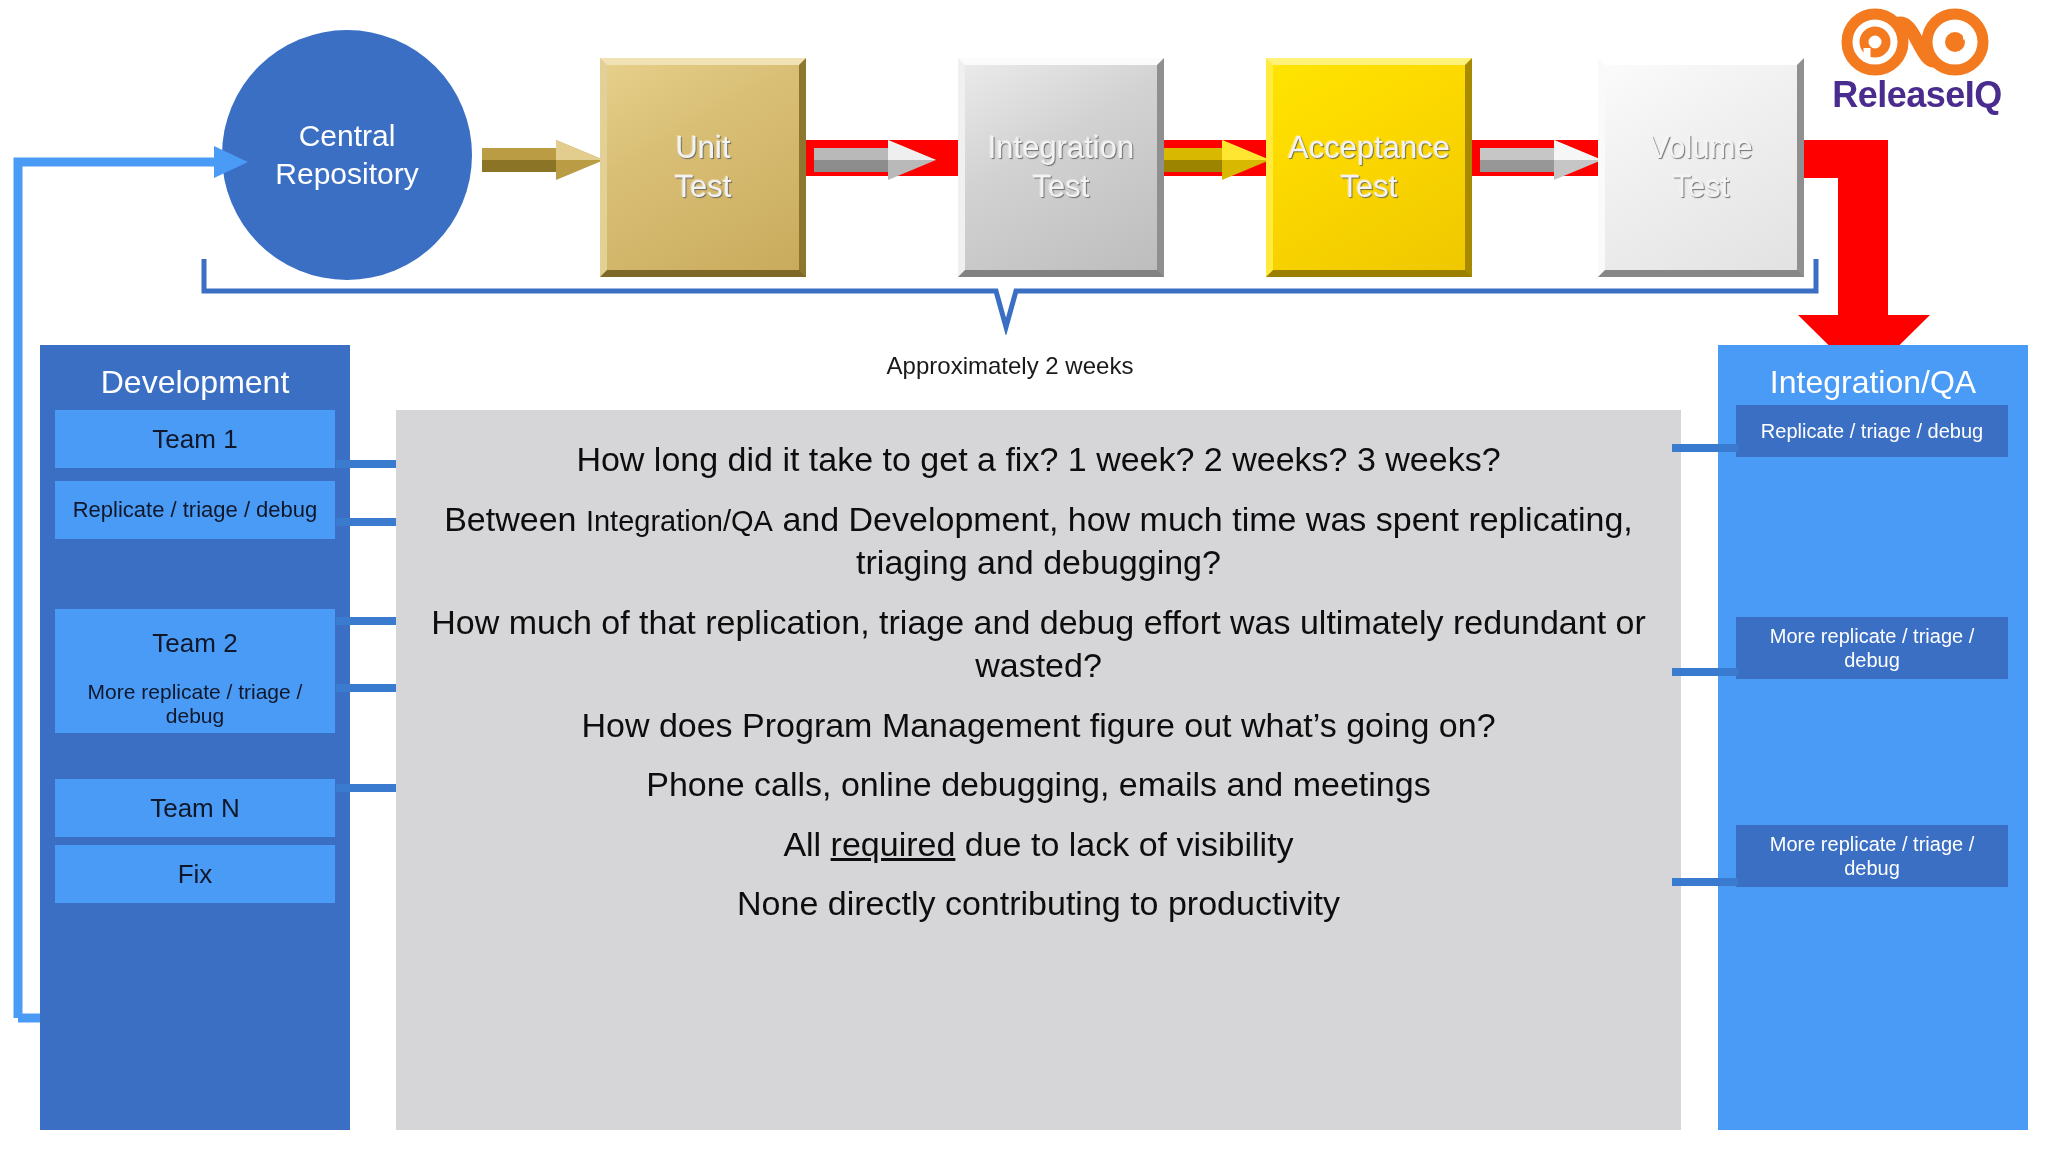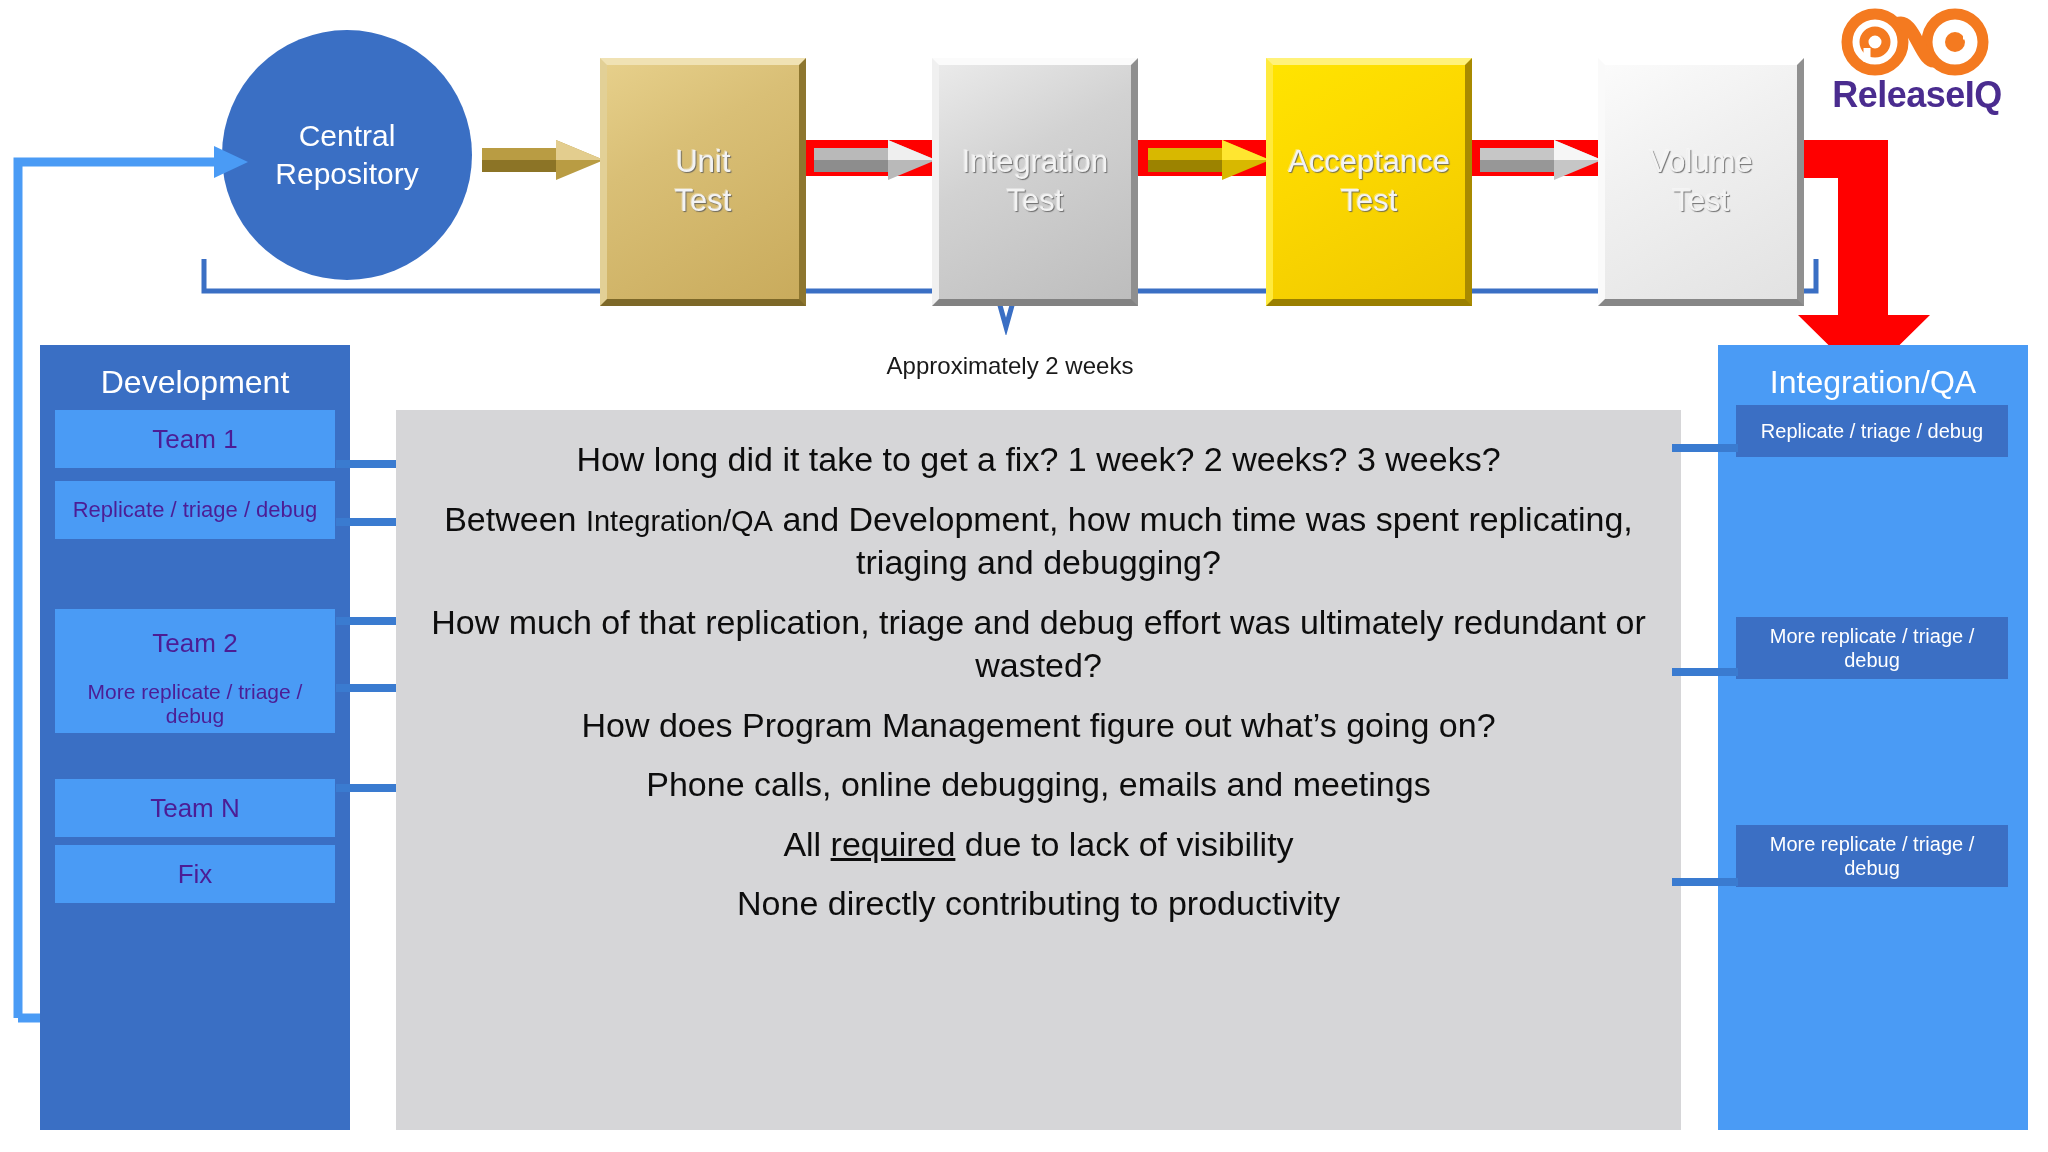--- a/index.html
+++ b/index.html
@@ -22,42 +22,42 @@
     background: #3A6FC4;
     display: flex; align-items: center; justify-content: center;
     text-align: center;
     color: #ffffff;
     font-size: 30px;
     line-height: 1.28;
     box-sizing: border-box;
   }
 
   .stage-box {
-    top: 58px; width: 206px; height: 248px;
+    top: 58px; width: 206px; height: 219px;
     display: flex; align-items: center; justify-content: center;
     text-align: center;
     font-size: 31px;
     line-height: 1.25;
     box-sizing: border-box;
     z-index: 6;
   }
   .stage-box .lbl {
     color: #f3f3f3;
     text-shadow: 1px 1px 1px rgba(90,90,90,.85), -1px -1px 0 rgba(255,255,255,.35);
   }
   .sb-unit {
     left: 600px;
     background: linear-gradient(150deg,#e6cf8a 0%, #d9bf76 35%, #c9ab5c 100%);
     border-top: 7px solid #f0e2b4;
     border-left: 7px solid #e2d096;
     border-right: 7px solid #8d762f;
     border-bottom: 7px solid #7d6828;
   }
   .sb-integration {
-    left: 932px;
+    left: 958px;
     background: linear-gradient(150deg,#eaeaea 0%, #d2d2d2 40%, #bdbdbd 100%);
     border-top: 7px solid #fbfbfb;
     border-left: 7px solid #f0f0f0;
     border-right: 7px solid #8f8f8f;
     border-bottom: 7px solid #828282;
   }
   .sb-acceptance {
     left: 1266px;
     background: linear-gradient(150deg,#ffe400 0%, #fcd800 40%, #efc800 100%);
     border-top: 7px solid #fff27a;
@@ -119,21 +119,21 @@
   .col-qa  { left: 1718px; background: #4A9BF5; }
 
   .col-title {
     width: 100%; text-align: center; color: #ffffff;
     font-size: 32px; padding-top: 19px; box-sizing: border-box;
   }
 
   .dev-item {
     position: absolute; left: 15px; width: 280px;
     background: #4A9BF5;
-    color: #4c1d95;
+    color: #0f172a;
     display: flex; align-items: center; justify-content: center;
     text-align: center;
     box-sizing: border-box;
     padding: 2px 8px;
   }
   .qa-item {
     position: absolute; left: 18px; width: 272px;
     background: #3B6FC4;
     color: #ffffff;
     display: flex; align-items: center; justify-content: center;

